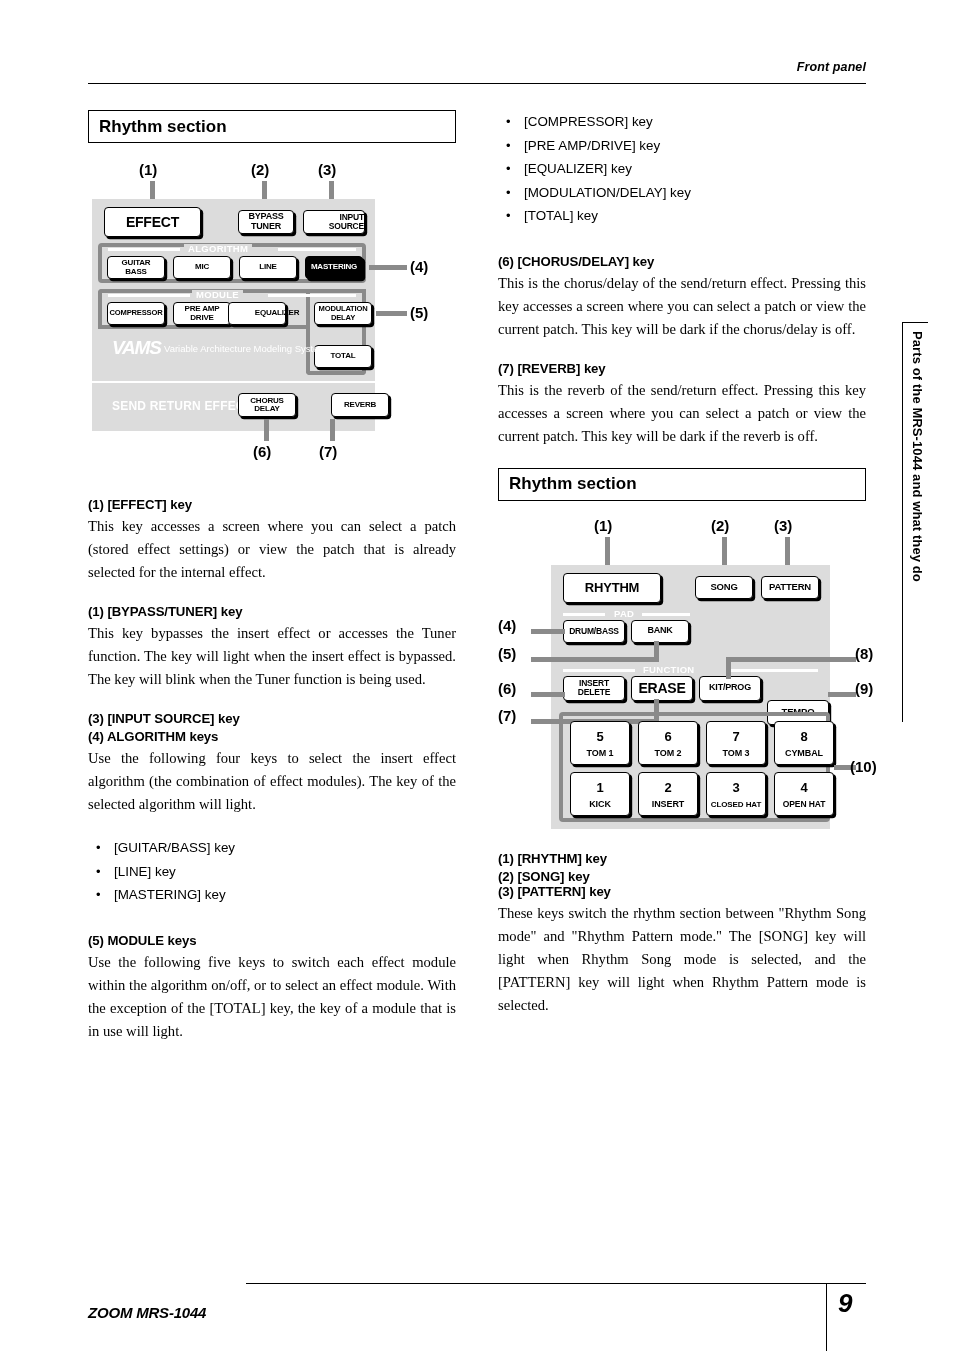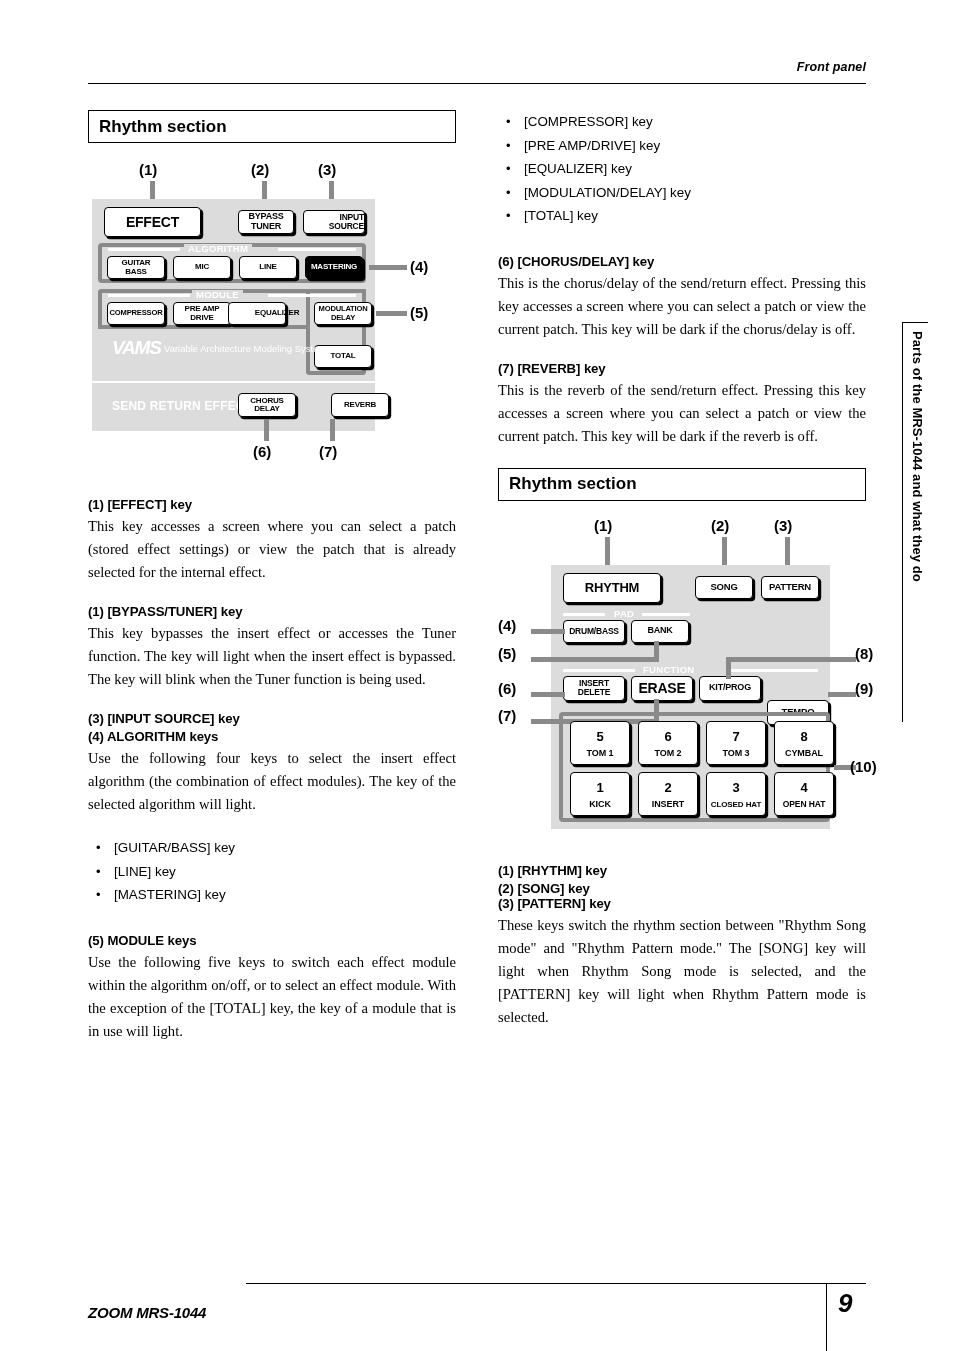--- a/index.html
+++ b/index.html
@@ -461,21 +461,21 @@
     </div>
     <div class="pad-cell" style="left:276px; top:255px; width:60px; height:44px;">
       <span class="pad-num">4</span>
       <span class="pad-name" style="font-size:8.5px;">OPEN HAT</span>
     </div>
 
     <div class="lead h" style="left:336px; top:248px; width:22px;"></div>
     <div class="callout" style="left:352px; top:241px;">(10)</div>
   </div>
 
-  <div style="margin-top:16px;">
+  <div style="margin-top:4px;">
     <h4 class="key-head">(1) [RHYTHM] key</h4>
 
     <h4 class="key-head tight">(2) [SONG] key</h4>
     <h4 class="key-head">(3) [PATTERN] key</h4>
     <p class="body last">These keys switch the rhythm section between "Rhythm Song mode" and "Rhythm Pattern mode." The [SONG] key will light when Rhythm Song mode is selected, and the [PATTERN] key will light when Rhythm Pattern mode is selected.</p>
   </div>
 </div>
 
 <div id="footer-brand">ZOOM MRS-1044</div>
 <div id="footer-rule"></div>

